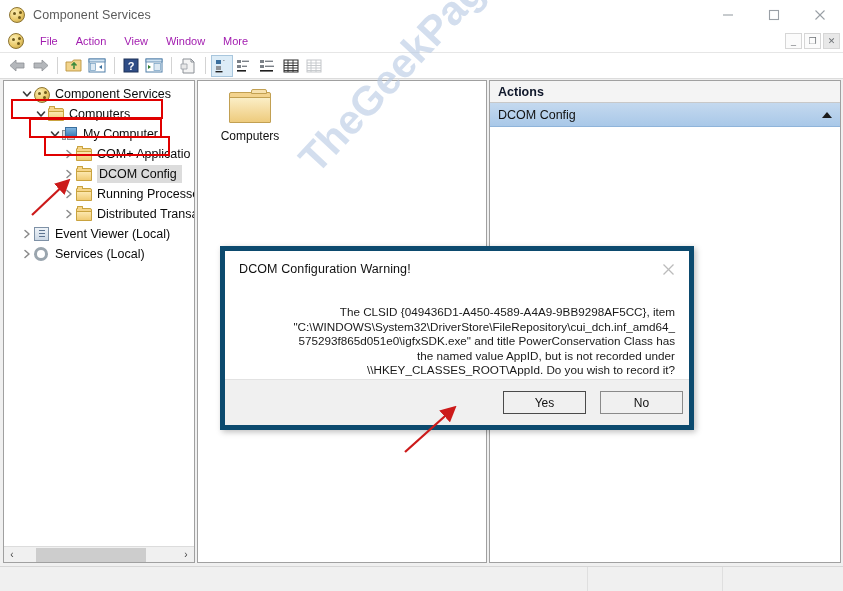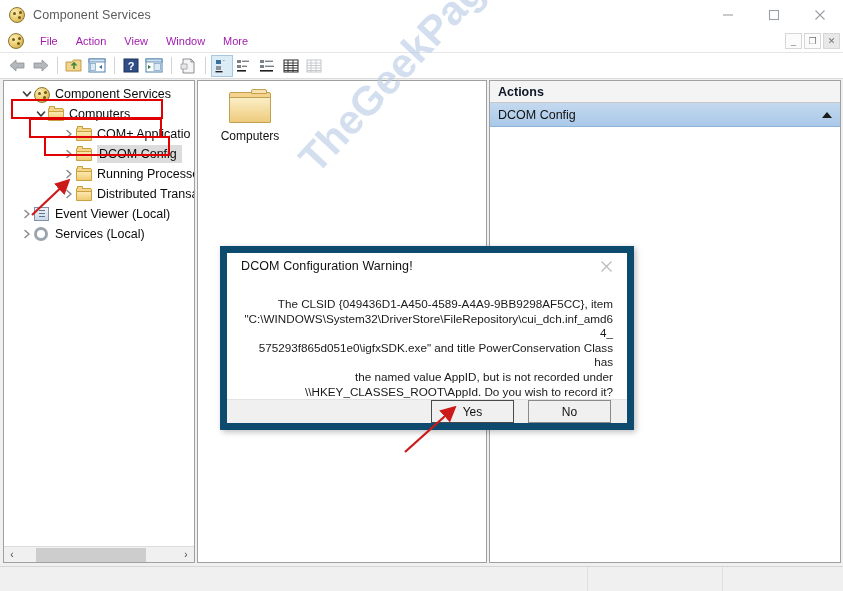--- a/index.html
+++ b/index.html
@@ -233,23 +233,23 @@
     position: absolute; left: 0; bottom: 0; width: 843px; height: 25px;
     background: #f0f0f0; border-top: 1px solid #d6d6d6; display: flex;
   }
   .sb-seg { height: 100%; border-right: 1px solid #dfdfdf; }
   .sb-main { flex: 1; }
   .sb-a { width: 135px; }
   .sb-b { width: 120px; border-right: none; }
 
   
   .dialog {
-    position: absolute; left: 220px; top: 246px; width: 414px; height: 184px;
+    position: absolute; left: 220px; top: 246px; width: 474px; height: 184px;
     background: #ffffff;
-    border: 7px solid #0c4a6e;
+    border: 5px solid #0c4a6e;
     box-shadow: 2px 2px 6px rgba(0,0,0,.26);
     display: flex; flex-direction: column;
   }
   .dlg-title {
     height: 36px; display: flex; align-items: center;
     padding: 0 6px 0 14px; background: #ffffff;
   }
   .dlg-title-text {
     flex: 1; font-size: 12.5px; color: #111; letter-spacing: .1px;
   }
@@ -260,21 +260,21 @@
   .dlg-body {
     flex: 1; padding: 18px 14px 0 14px; background: #ffffff;
   }
   .dlg-msg {
     font-size: 11.7px; color: #1a1a1a; line-height: 14.6px;
     white-space: pre-line; word-break: break-word; text-align: right;
   }
   .dlg-footer {
     height: 46px; background: #f0f0f0; border-top: 1px solid #e2e2e2;
     display: flex; align-items: center; justify-content: flex-end;
-    padding-right: 16px; gap: 14px;
+    padding-right: 6px; gap: 14px;
   }
   .dbtn {
     width: 83px; height: 23px; font-size: 12px; color: #111;
     background: #f0f0f0; border: 1px solid #8a8a8a;
     display: flex; align-items: center; justify-content: center;
     font-family: "Liberation Sans", sans-serif;
   }
   .dbtn.default { border: 1px solid #4a4a4a; box-shadow: inset 0 0 0 1px #f0f0f0; }
 
   
@@ -453,20 +453,35 @@
           </span>
           <span class="tico">
             <div class="folder">
               <div class="back"></div>
               <div class="tab"></div>
               <div class="front"></div>
             </div>
           </span>
           <span class="tlabel">Computers</span>
         </div>
+        <div class="trow" style="padding-left: 44px;">
+          <span class="chev open">
+            <svg width="10" height="10" viewBox="0 0 10 10">
+              <path d="M1.5 3 L5 7 L8.5 3" fill="none" stroke="#3a3a3a" stroke-width="1.6" stroke-linecap="round" stroke-linejoin="round"></path>
+            </svg>
+          </span>
+          <span class="tico">
+            <div class="pcico">
+              <div class="tower"></div>
+              <div class="scr"></div>
+              <div class="base"></div>
+            </div>
+          </span>
+          <span class="tlabel">My Computer</span>
+        </div>
         <div class="trow" style="padding-left: 58px;">
           <span class="chev">
             <svg width="10" height="10" viewBox="0 0 10 10">
               <path d="M3 1.5 L7 5 L3 8.5" fill="none" stroke="#8a8a8a" stroke-width="1.5" stroke-linecap="round" stroke-linejoin="round"></path>
             </svg>
           </span>
           <span class="tico">
             <div class="folder">
               <div class="back"></div>
               <div class="tab"></div>

